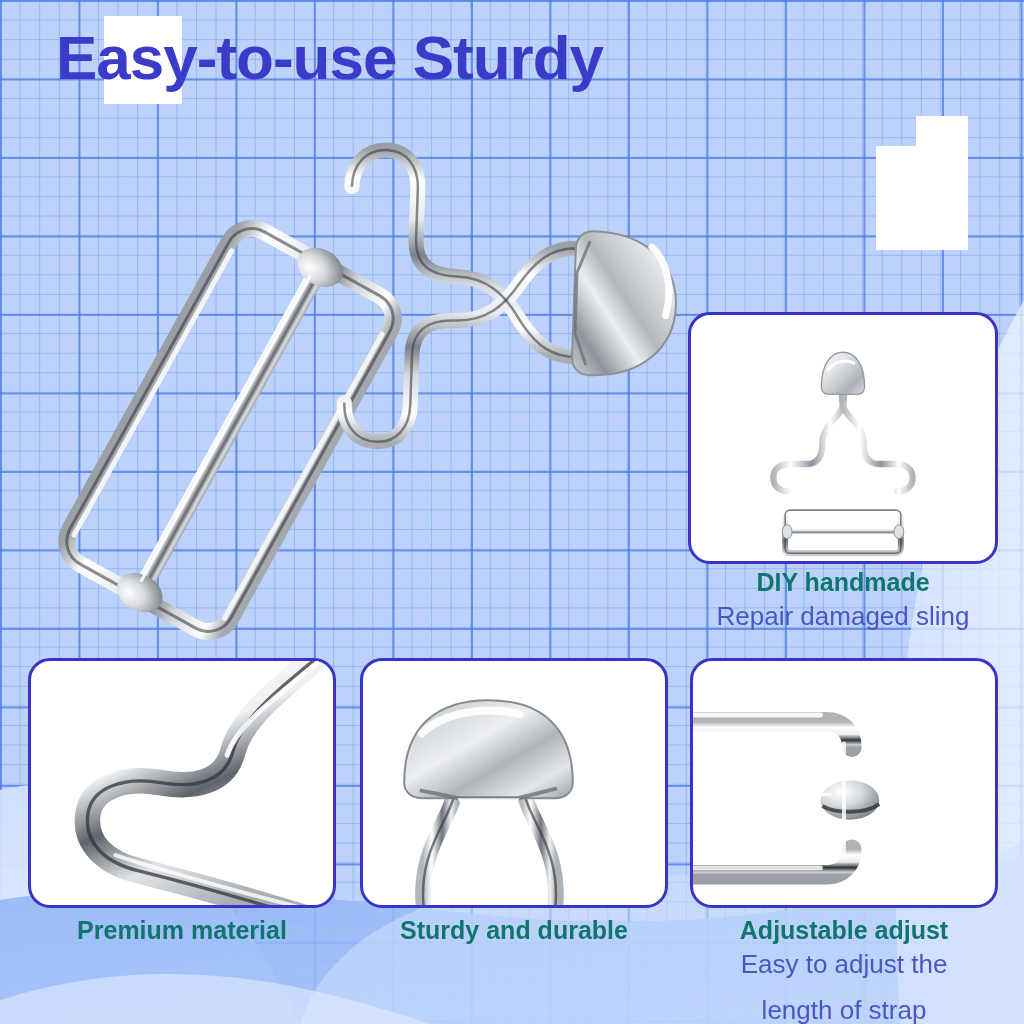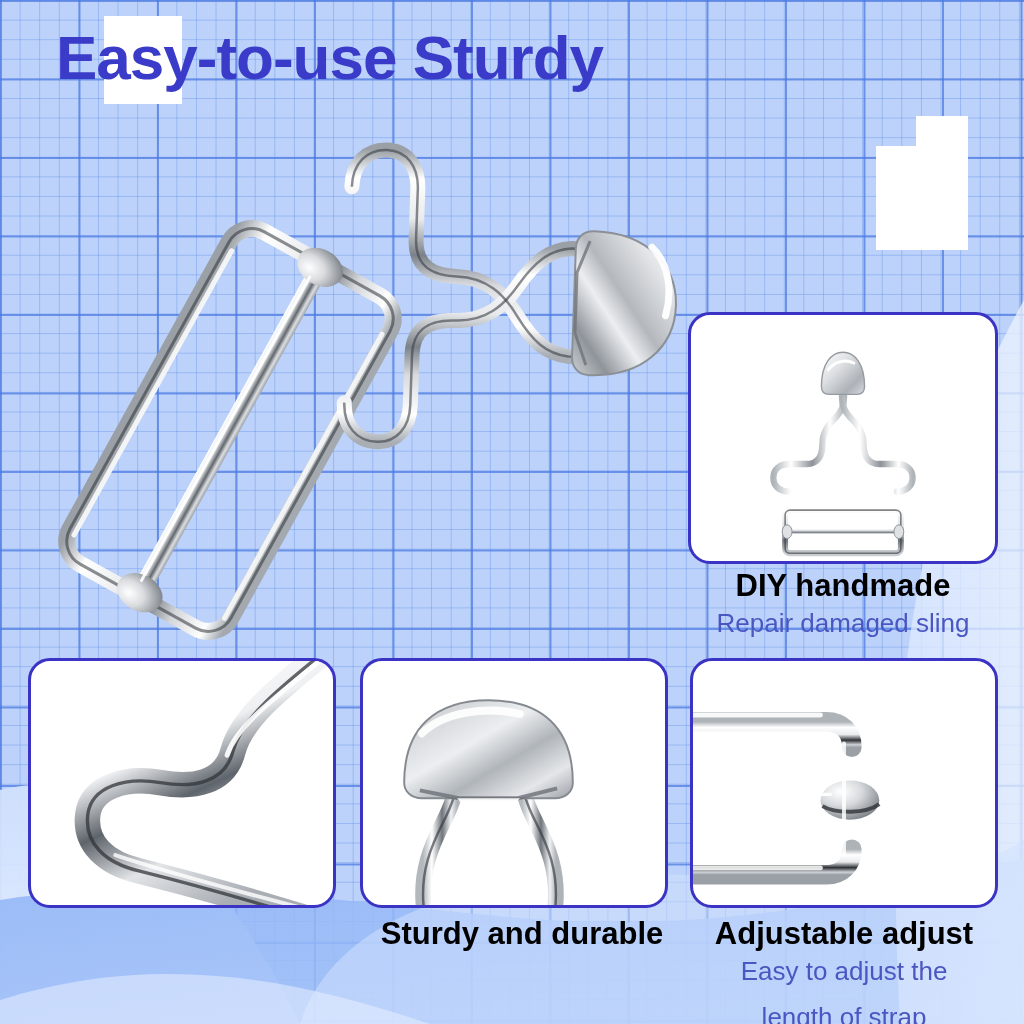--- a/index.html
+++ b/index.html
@@ -80,34 +80,34 @@
 
   .card-art { position: absolute; inset: 0; }
 
   
   .caption {
     position: absolute;
     text-align: center;
     line-height: 1.18;
   }
   .cap-title {
-    font-size: 31px;
+    font-size: 25px;
     font-weight: 700;
-    color: #000000;
+    color: #0f766e;
     white-space: nowrap;
   }
   .cap-sub {
     font-size: 26px;
     font-weight: 400;
     color: #4a57c2;
     margin-top: 3px;
   }
   .cap-diy   { left: 688px; top: 568px; width: 310px; }
   .cap-one   { left: 20px;  top: 916px; width: 324px; }
-  .cap-two   { left: 360px; top: 916px; width: 324px; }
+  .cap-two   { left: 352px; top: 916px; width: 324px; }
   .cap-three { left: 682px; top: 916px; width: 324px; }
 </style>
 </head>
 <body>
 
 <div id="stage">
 
   <div class="bg-base"></div>
   <div class="bg-grid-fine"></div>
   <div class="bg-grid-bold"></div>
@@ -316,20 +316,21 @@
                C 150 224 230 246 300 268" fill="none" stroke="url(#bigWire)" stroke-width="26" stroke-linecap="round" stroke-linejoin="round"></path>
       <path d="M 300 -10 C 250 30 214 60 206 92 C 198 124 166 130 132 124
                C 96 118 62 128 58 156 C 54 186 76 206 110 214
                C 150 224 230 246 300 268" fill="none" stroke="#31353a" stroke-width="3.5" opacity="0.75"></path>
       <path d="M 292 2 C 246 40 210 66 200 96" fill="none" stroke="#ffffff" stroke-width="5" stroke-linecap="round" opacity="0.9"></path>
       <path d="M 86 198 C 140 216 230 240 300 258" fill="none" stroke="#ffffff" stroke-width="4" stroke-linecap="round" opacity="0.8"></path>
     </svg>
   </div>
 
   <div class="caption cap-one">
+    <div class="cap-title">Premium material</div>
   </div>
 
   <div class="card card-two">
     <svg class="card-art" viewBox="0 0 308 250">
       <defs>
         <linearGradient id="domeB" x1="0" y1="0" x2="1" y2="1">
           <stop offset="0%" stop-color="#f6f7f8"></stop>
           <stop offset="18%" stop-color="#d4d7da"></stop>
           <stop offset="42%" stop-color="#eceef0"></stop>
           <stop offset="62%" stop-color="#b0b5ba"></stop>

